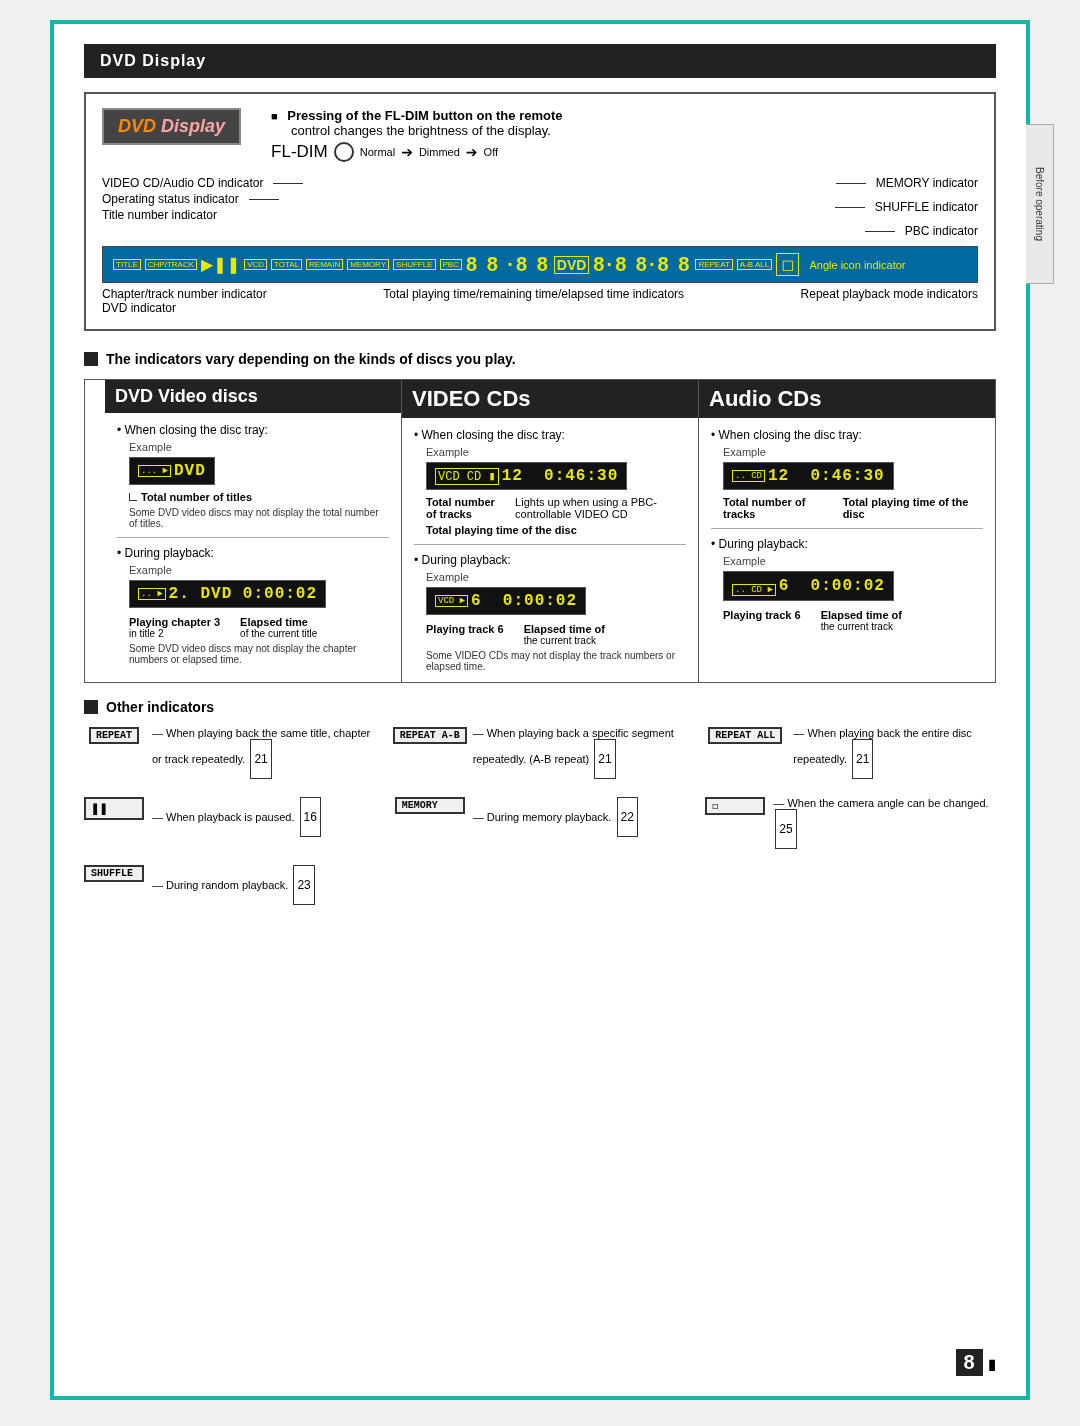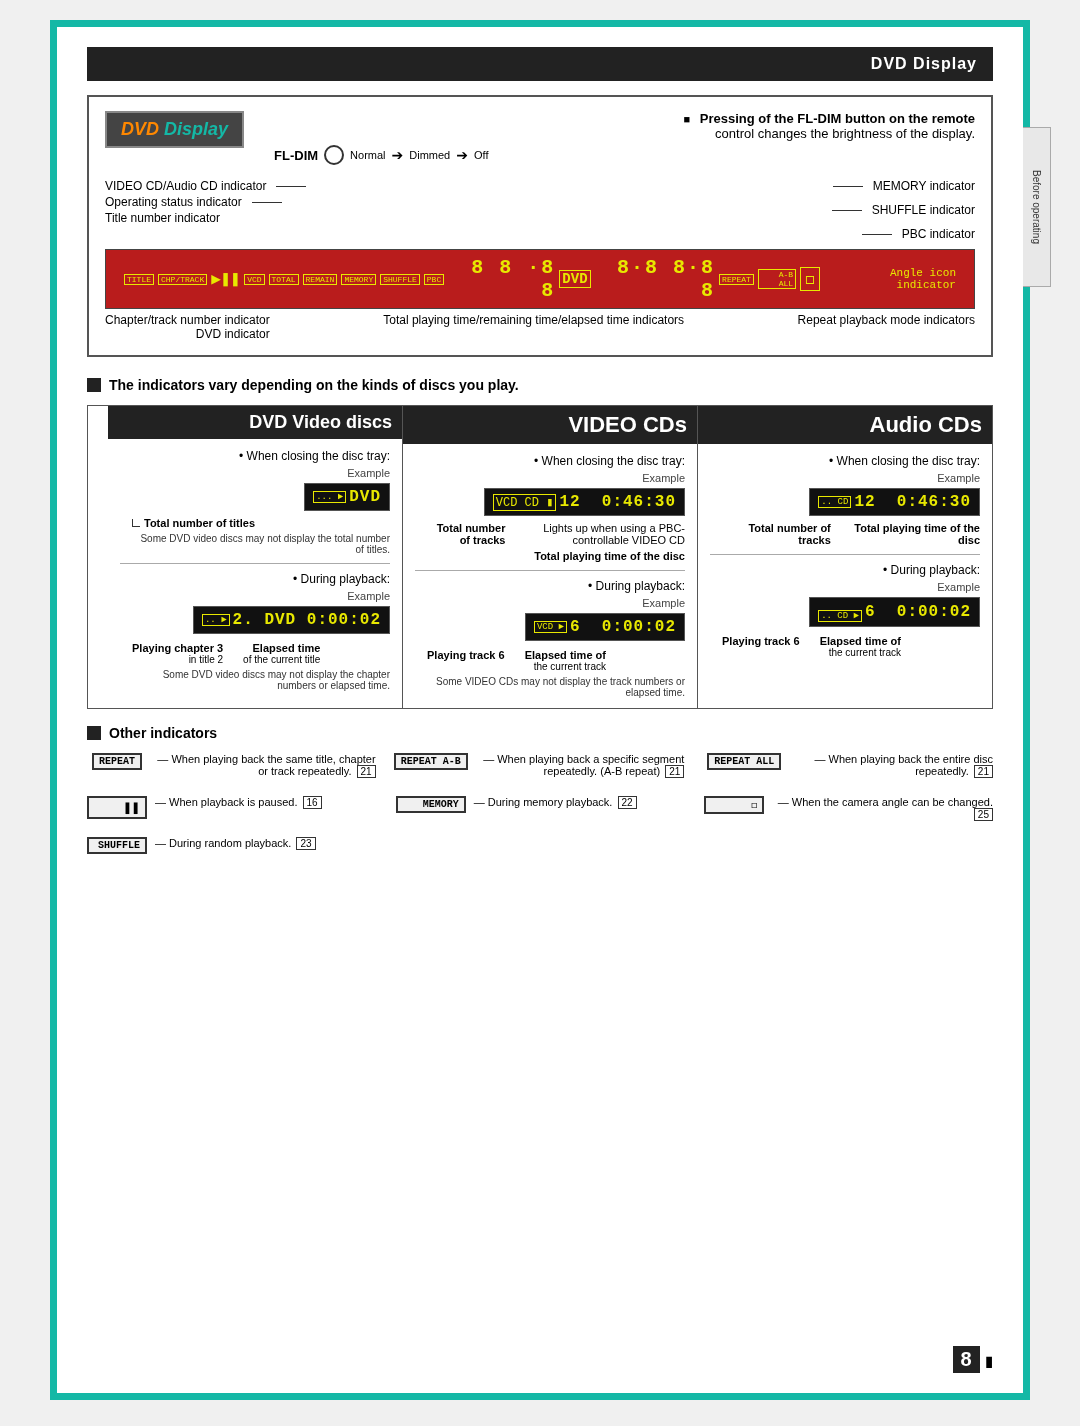--- a/index.html
+++ b/index.html
@@ -13,22 +13,21 @@
       justify-content: center;
       align-items: flex-start;
       padding: 20px;
     }
     .page {
       background: #ffffff;
       width: 980px;
       min-height: 1380px;
       padding: 20px 30px 30px 30px;
       position: relative;
-      border: 7px solid #14b8a6;
-      text-align: right;
+      border: 4px solid #14b8a6;
     }
     
     .side-tab {
       position: absolute;
       right: -28px;
       top: 100px;
       width: 28px;
       height: 160px;
       background: #e8e8e8;
       border: 1px solid #aaa;
@@ -247,22 +246,22 @@
       white-space: nowrap;
       flex-shrink: 0;
       background: #f0f0f0;
       font-family: 'Courier New', monospace;
     }
     .page-ref {
       display: inline-flex;
       align-items: center;
       justify-content: center;
       border: 1px solid #333;
-      font-size: 10px;
-      padding: 0 3px;
+      font-size: 12px;
+      padding: 12px 3px;
       margin-left: 2px;
     }
 
     
     .dashed-line {
       display: inline-block;
       border-top: 1px solid #333;
       width: 30px;
       vertical-align: middle;
       margin: 0 4px;
@@ -271,24 +270,24 @@
     
     .bullet-point {
       margin: 6px 0 4px 0;
       font-size: 12px;
     }
     .bullet-content {
       padding-left: 12px;
     }
 
     .display-full {
-      background: #b91c1c;
+      background: #0369a1;
       color: #e8e800;
-      font-family: Liberation Mono, monospace;
-      padding: 6px 18px;
+      font-family: Liberation Sans, sans-serif;
+      padding: 6px 10px;
       display: flex;
       align-items: center;
       gap: 4px;
       border: 1px solid #444;
       margin-bottom: 4px;
       flex-wrap: nowrap;
     }
     .display-full .seg-lg {
       font-size: 20px;
       font-weight: bold;
@@ -334,31 +333,31 @@
   </div>
 
   <div class="header-section">
     <span>DVD Display</span>
   </div>
 
   <div class="dvd-display-container">
 
     <div class="dvd-top-row">
       <div class="dvd-logo">
-        <span style="color:#f80;">DVD</span><span style="color:#14b8a6;"> Display</span>
+        <span style="color:#f80;">DVD</span><span style="color:#fca5a5;"> Display</span>
       </div>
       <div class="fl-dim-info">
         <div>
           <span style="font-size:11px; margin-right:6px;">■</span>
           <strong>Pressing of the FL-DIM button on the remote</strong>
           <br>
           <span style="padding-left:20px;">control changes the brightness of the display.</span>
         </div>
         <div class="fl-dim-diagram">
-          <span style="font-size:13px; font-weight:bold;">FL-DIM</span>
+          <span style="font-size:17px; font-weight:normal;">FL-DIM</span>
           <div class="fl-dim-circle"></div>
           <span class="fl-dim-label">Normal</span>
           <span class="arrow-right">➔</span>
           <span class="fl-dim-label">Dimmed</span>
           <span class="arrow-right">➔</span>
           <span class="fl-dim-label">Off</span>
         </div>
       </div>
     </div>
 

